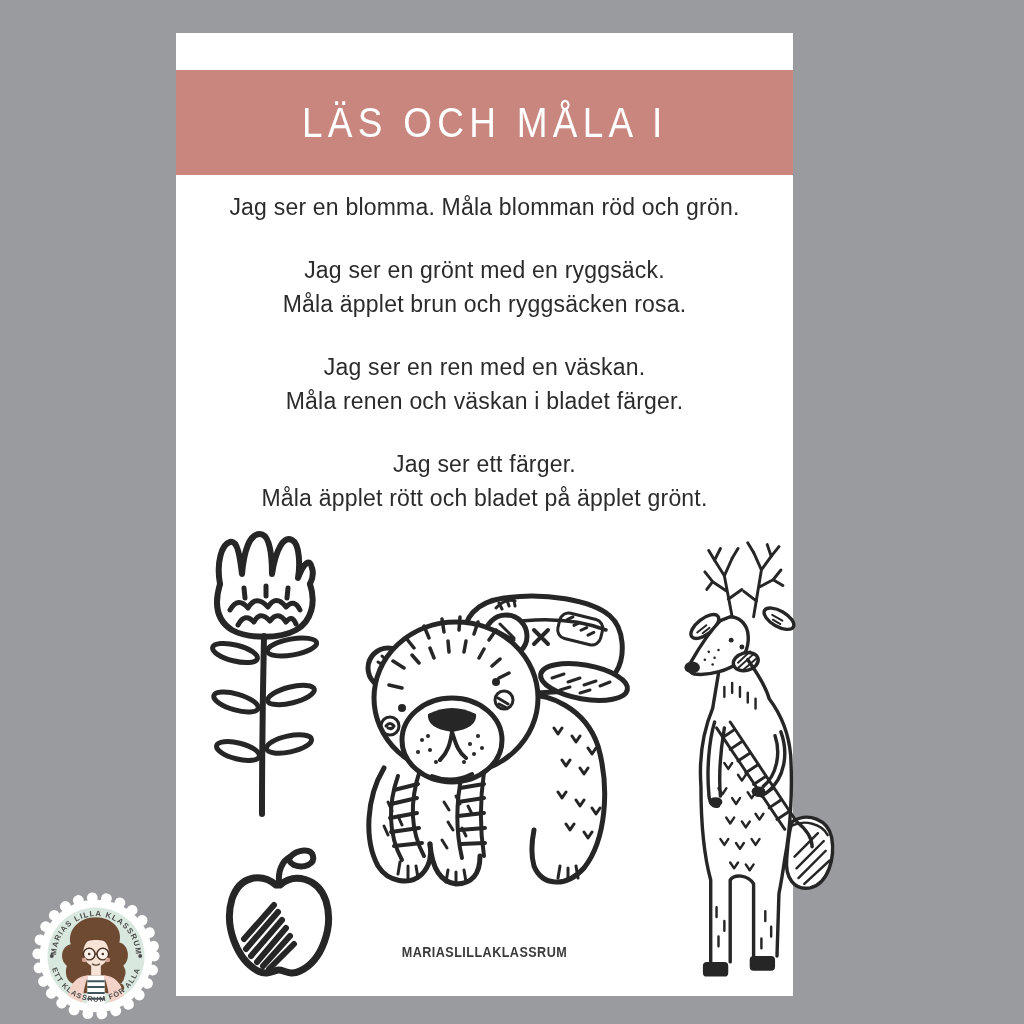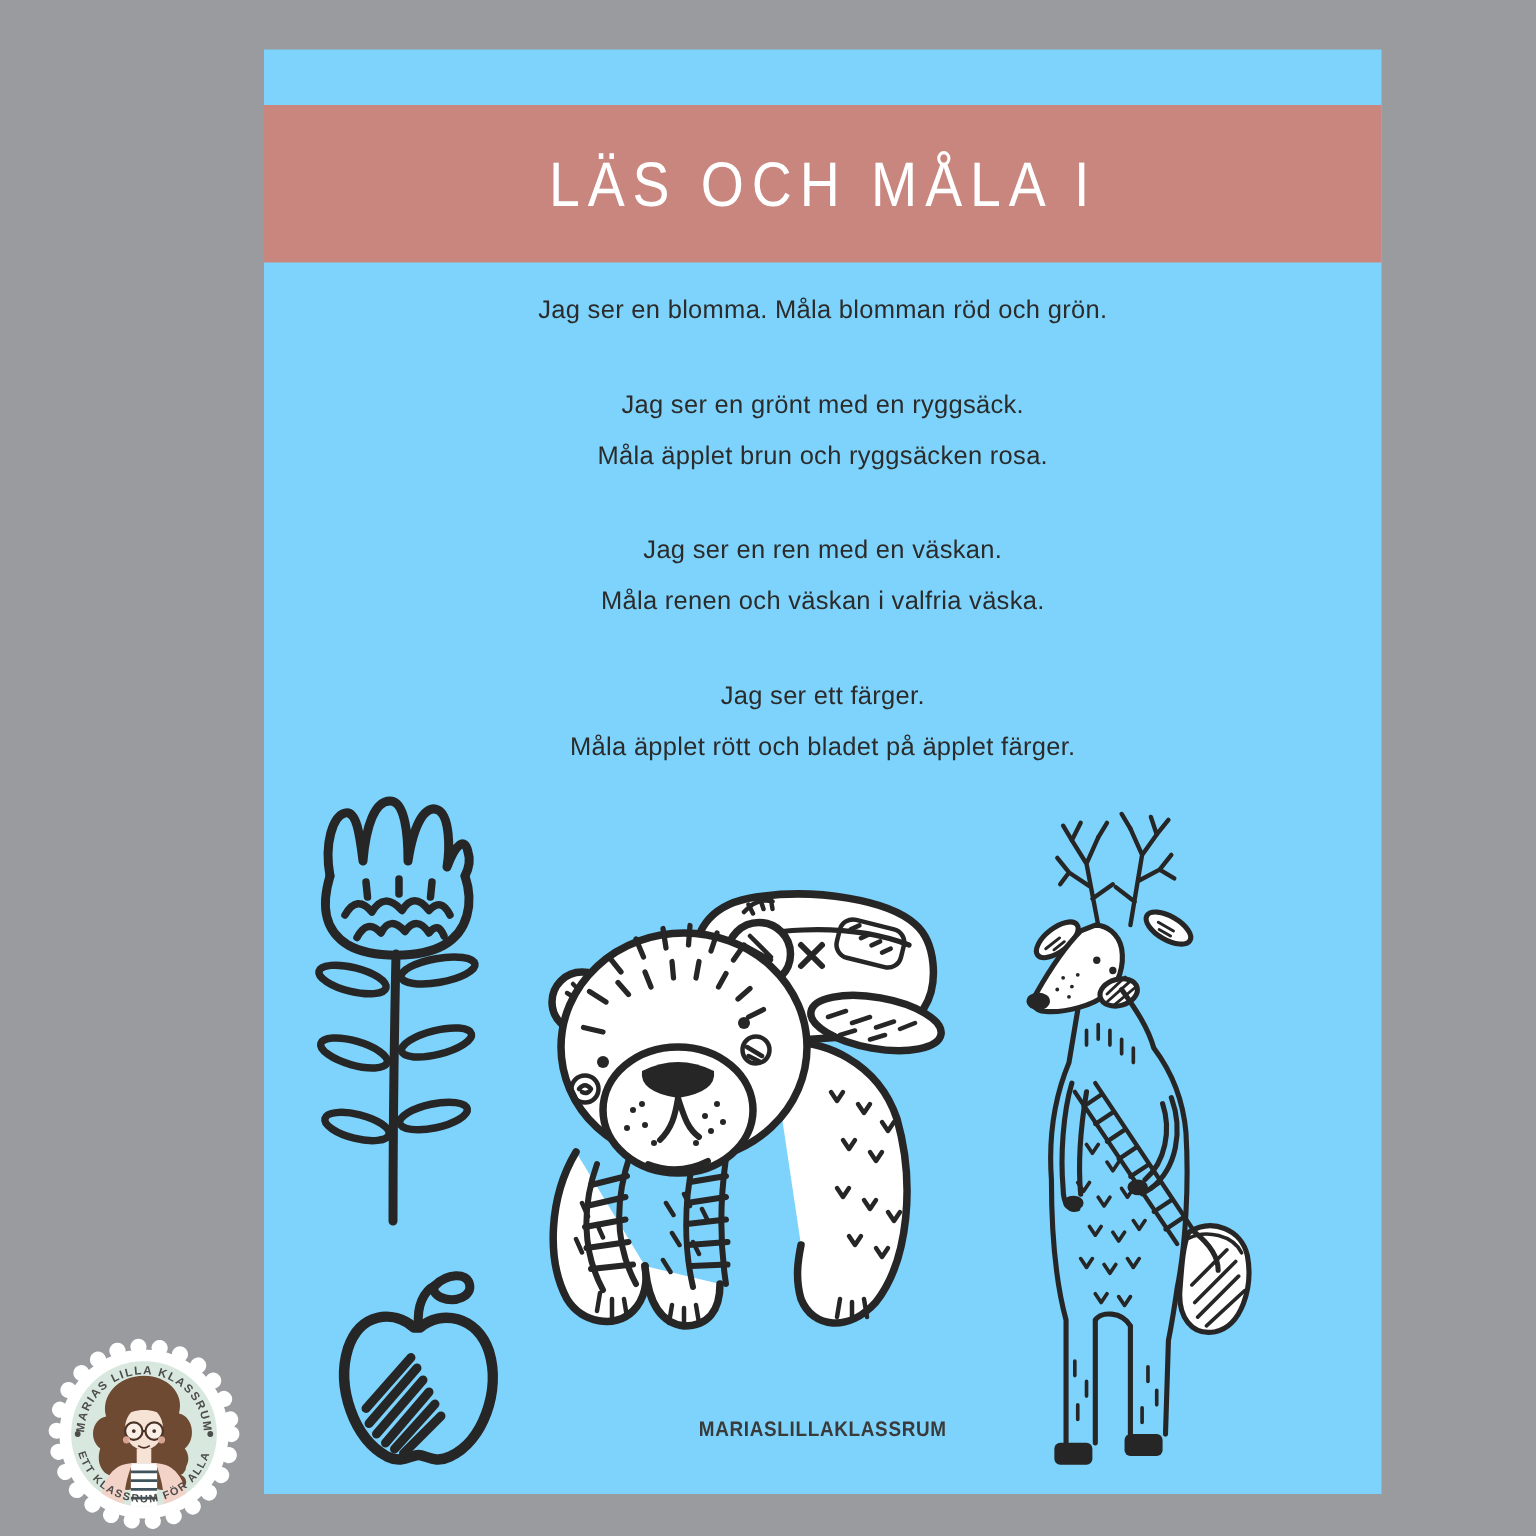--- a/index.html
+++ b/index.html
@@ -6,22 +6,22 @@
   .canvas{
     position:relative;
     width:1024px;height:1024px;
     background:#9a9b9f;
     overflow:hidden;
     font-family:"Liberation Sans", sans-serif;
   }
   .page{
     position:absolute;
     left:176px; top:33px;
-    width:745px; height:963px;
-    background:#7dd3fc;
+    width:617px; height:963px;
+    background:#ffffff;
     text-decoration:underline;
   }
   .band{
     position:absolute;
     left:0; top:37px;
     width:100%; height:105px;
     background:#c8867e;
     display:flex; align-items:center; justify-content:center;
   }
   .title{
@@ -31,21 +31,21 @@
     letter-spacing:6px;
     font-family:"Liberation Sans", sans-serif;
     transform:scaleX(.88);
     white-space:nowrap;
   }
   .instructions{
     position:absolute;
     top:157px; left:0; width:100%;
     text-align:center;
     color:#2b2b2b;
-    font-size:17px;
+    font-size:23px;
     letter-spacing:.2px;
   }
   .instructions p{margin:0 0 29px 0; line-height:34px;}
   .instructions span{display:block;}
   .illus{position:absolute;}
   .flower{left:12px; top:489px;}
   .bear{left:168px; top:545px;}
   .deer{left:484px; top:498px;}
   .apple{left:40px; top:810px;}
   .watermark{
@@ -77,25 +77,25 @@
     <div class="instructions">
       <p>
         <span>Jag ser en blomma. Måla blomman röd och grön.</span>
       </p>
       <p>
         <span>Jag ser en grönt med en ryggsäck.</span>
         <span>Måla äpplet brun och ryggsäcken rosa.</span>
       </p>
       <p>
         <span>Jag ser en ren med en väskan.</span>
-        <span>Måla renen och väskan i valfria väska.</span>
+        <span>Måla renen och väskan i bladet färger.</span>
       </p>
       <p>
         <span>Jag ser ett färger.</span>
-        <span>Måla äpplet rött och bladet på äpplet färger.</span>
+        <span>Måla äpplet rött och bladet på äpplet grönt.</span>
       </p>
     </div>
 
     <svg class="illus flower" width="152" height="308" viewBox="0 0 152 308">
       <g fill="none" stroke="#262626" stroke-width="6" stroke-linecap="round" stroke-linejoin="round">
         <path d="M32,62 C26,82 28,98 44,108 C60,117 92,117 108,108 C124,99 128,80 122,62"></path>
         <path d="M32,62 C28,40 34,22 42,20 C50,18 52,36 54,52 C56,28 62,12 72,12 C82,12 84,34 84,52 C88,26 96,14 104,18 C112,22 112,44 110,56 C116,40 122,36 124,46 C126,52 124,58 122,62"></path>
         <g stroke-width="5">
           <path d="M56,66 l1,10"></path>
             <path d="M78,64 l0,10"></path>

